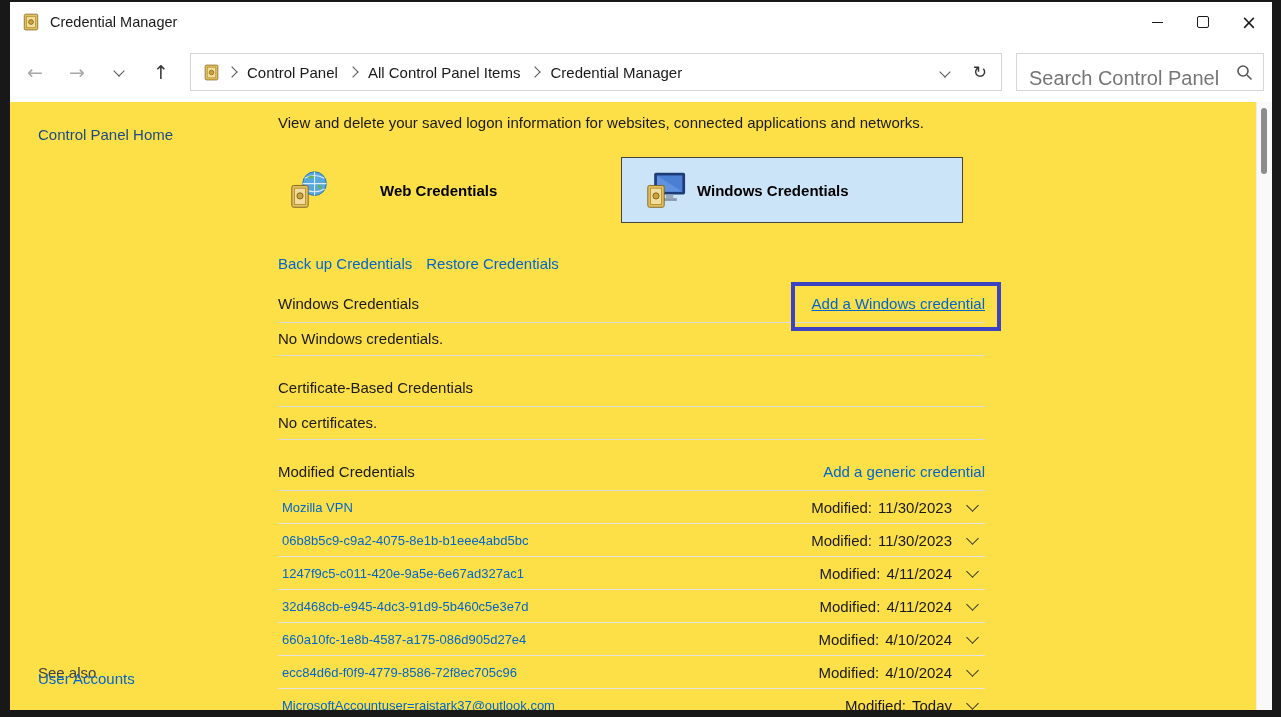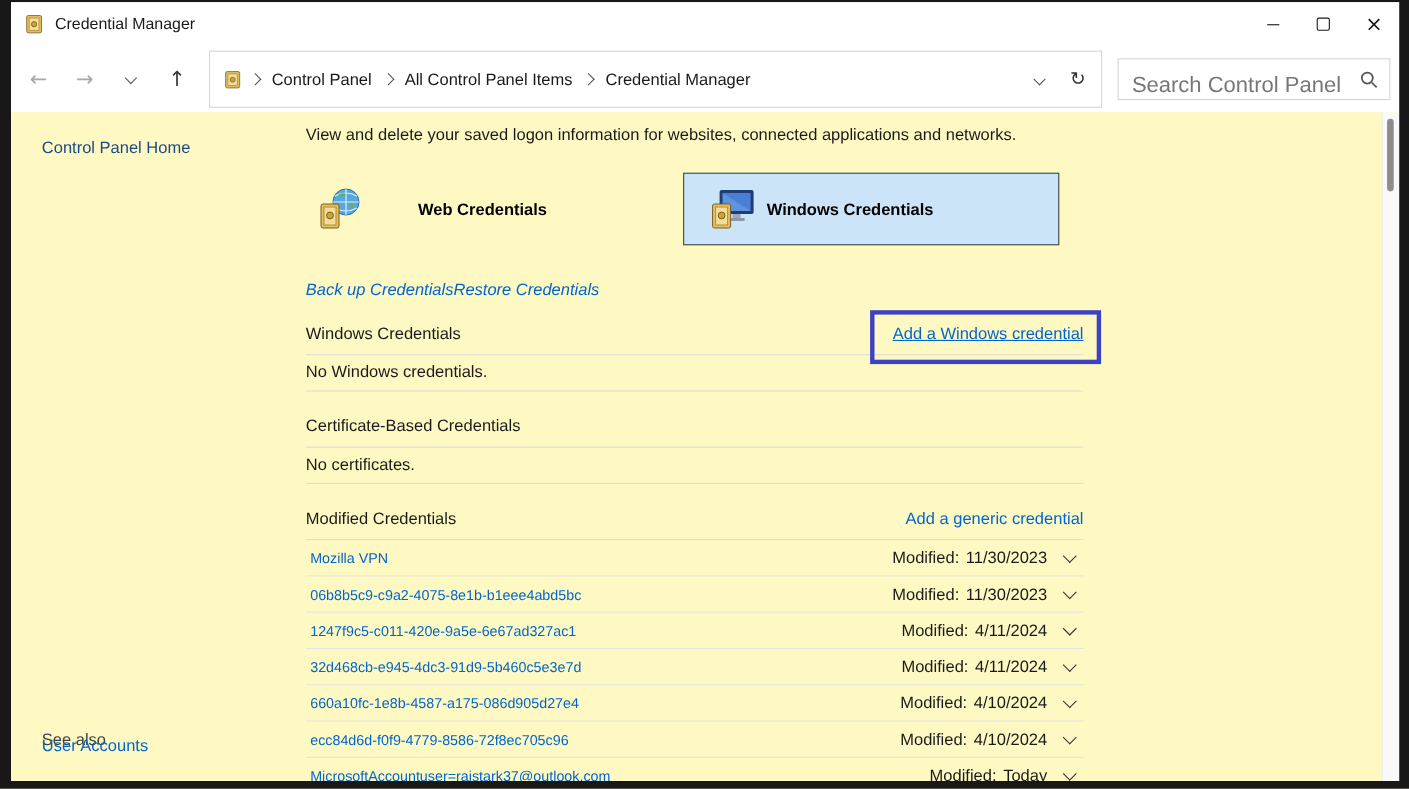--- a/index.html
+++ b/index.html
@@ -25,50 +25,50 @@
   .close-glyph{font-size:19px;color:#1a1a1a;line-height:1;font-family:"DejaVu Sans",sans-serif;}
   
   .navbar{height:60px;display:flex;align-items:center;padding:0 8px;background:#fff;}
   .navbtn{width:34px;height:34px;display:flex;align-items:center;justify-content:center;
           font-size:19px;font-family:"DejaVu Sans",sans-serif;flex:none;margin-right:8px;}
   .navbtn.disabled{color:#a8a8a8;}
   .navbtn.up{color:#3a3a3a;}
   .chev{display:inline-block;width:7px;height:7px;border-right:1.6px solid #555;border-bottom:1.6px solid #555;}
   .chev.right{transform:rotate(-45deg);}
   .chev.down{transform:rotate(45deg);margin-top:-3px;}
-  .breadcrumb-bar{flex:1;height:52px;border:1px solid #d6d6d6;display:flex;align-items:center;
+  .breadcrumb-bar{flex:1;height:38px;border:1px solid #d6d6d6;display:flex;align-items:center;
                   padding:0 8px;margin:0 14px 0 4px;background:#fff;box-sizing:border-box;}
   .crumb-icon{width:17px;height:17px;display:inline-flex;margin:0 6px 0 4px;}
   .crumb{font-size:15px;color:#191919;margin:0 9px;cursor:default;white-space:nowrap;}
   .breadcrumb-bar .chev{margin:0 2px;}
   .bar-right{margin-left:auto;display:flex;align-items:center;gap:22px;padding-right:6px;}
   .refresh{font-size:17px;color:#333;font-family:"DejaVu Sans",sans-serif;line-height:1;}
   .searchbox{width:248px;height:38px;border:1px solid #d6d6d6;display:flex;align-items:center;
              padding:0 10px;box-sizing:border-box;background:#fff;flex:none;}
   .searchbox input{border:none;outline:none;flex:1;font-size:20px;color:#0c4a6e;
                    font-family:"Liberation Sans","DejaVu Sans",sans-serif;background:transparent;min-width:0;margin-top:12px;}
   .searchbox input::placeholder{color:#767676;}
   .mag{display:inline-flex;width:17px;height:17px;margin-left:6px;}
   
-  .content{position:absolute;top:100px;left:0;right:0;bottom:0;overflow:hidden;background:#fef9c3;}
+  .content{position:absolute;top:100px;left:0;right:0;bottom:0;overflow:hidden;background:#fde047;}
   .sidebar{position:absolute;left:0;top:0;bottom:0;width:260px;}
   .sb-home{position:absolute;left:28px;top:24px;font-size:15px;color:#1a4b85;cursor:default;}
   .sb-seealso{position:absolute;left:28px;top:562px;font-size:15px;color:#404040;}
   .sb-link{position:absolute;left:28px;top:568px;font-size:15px;color:#0066cc;cursor:default;}
   .main{position:absolute;left:268px;top:0;width:707px;}
   .description{padding-top:12px;font-size:15px;color:#1a1a1a;}
   
   .tabs{margin-top:26px;display:flex;height:66px;}
   .tab{display:flex;align-items:center;box-sizing:border-box;cursor:default;}
   .tab .tab-icon{width:40px;height:42px;display:inline-flex;margin-right:11px;flex:none;}
   .tab-label{font-size:15px;font-weight:bold;color:#000;}
   .tab-web{width:343px;padding-left:12px;gap:39px;}
   .tab-windows{width:342px;padding-left:24px;background:#cce4f7;border:1px solid #444;}
   
-  .actions{margin-top:32px;display:flex;font-style:italic;}
+  .actions{margin-top:32px;display:flex;gap:14px;}
   .action-link{font-size:15px;color:#0066cc;cursor:default;}
   
   .cred-section{margin-top:23px;}
   .sec-head{position:relative;display:flex;justify-content:space-between;align-items:baseline;
             padding-bottom:10px;border-bottom:1px solid #dcdcdc;}
   .sec-title{font-size:15px;color:#1a1a1a;}
   .add-link{font-size:15px;color:#0066cc;cursor:default;}
   .add-link.underline{text-decoration:underline;}
   .sec-empty{padding:7px 0 8px;border-bottom:1px solid #dcdcdc;font-size:15px;color:#1a1a1a;}
   .hl-box{position:absolute;right:-16px;top:-13px;width:210px;height:49px;box-sizing:border-box;

